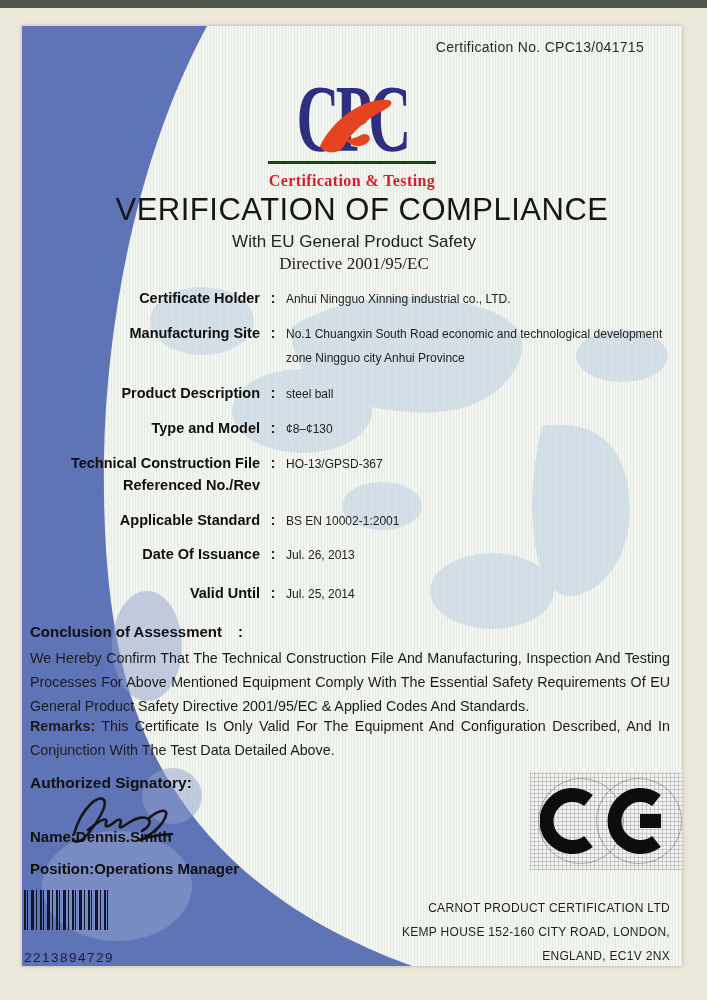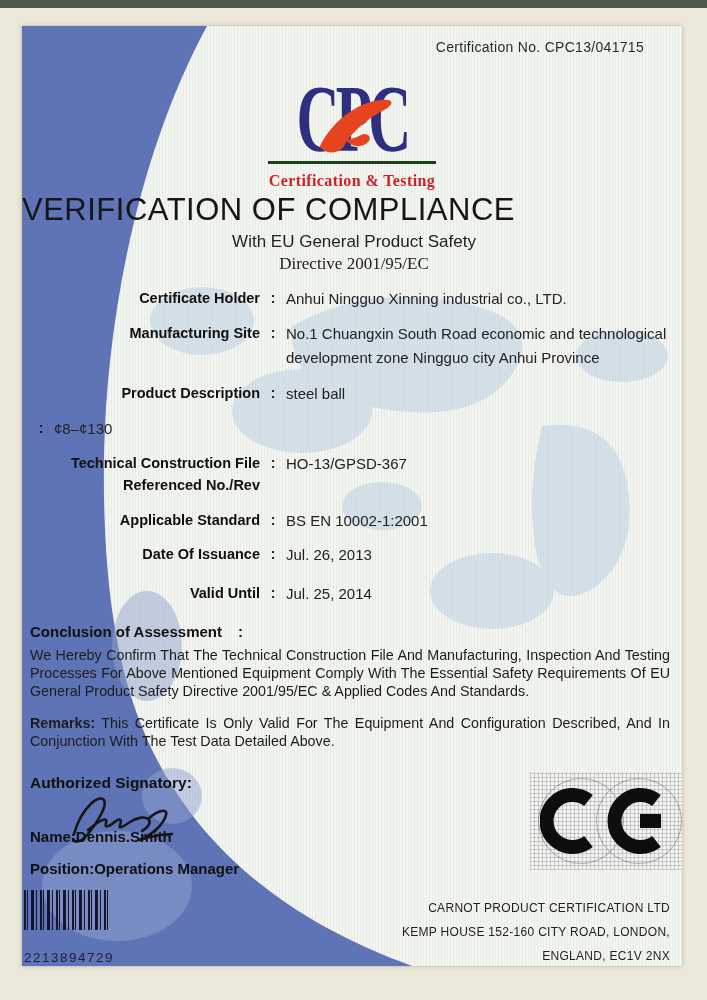--- a/index.html
+++ b/index.html
@@ -26,32 +26,32 @@
   .logo-text{
     font-family:"Liberation Serif", serif;font-weight:bold;font-size:96px;line-height:78px;
     color:#2f2f80;letter-spacing:-6px;transform:scaleX(.62);transform-origin:center;
   }
   .logo-swoosh{position:absolute;left:38px;top:4px;width:130px;height:74px;}
   .logo-line{width:168px;height:3px;background:#1b421b;margin:3px auto 4px auto;}
   .logo-tagline{
     font-family:"Liberation Serif", serif;font-weight:bold;font-size:16px;color:#d22027;letter-spacing:.4px;margin-top:8px;
   }
 
-  .title{position:absolute;top:166px;left:0;width:664px;font-size:31px;letter-spacing:.5px;color:#161616;}
+  .title{position:absolute;top:166px;left:0;width:664px;text-align:center;font-size:31px;letter-spacing:.5px;color:#161616;padding-left:8px;}
   .subtitle{position:absolute;left:0;width:664px;text-align:center;font-size:17px;color:#222;}
   .s1{top:206px;} .s2{top:228px;font-family:Liberation Serif, serif;}
 
   .row{position:absolute;left:6px;right:10px;display:flex;align-items:flex-start;}
   .row .lbl{width:232px;text-align:right;font-weight:bold;font-size:14.5px;line-height:22px;color:#101010;}
   .row .col{width:26px;text-align:center;font-weight:bold;font-size:14px;line-height:22px;}
-  .row .val{flex:1;font-size:15px;line-height:24px;color:#222;}
+  .row .val{flex:1;font-size:12px;line-height:24px;color:#222;}
 
   .concl-label{position:absolute;top:597px;left:8px;font-size:15px;font-weight:bold;color:#101010;}
   .concl-colon{display:inline-block;margin-left:16px;font-weight:bold;}
-  .paragraph{position:absolute;left:8px;right:12px;font-size:14.3px;line-height:18px;text-align:justify;color:#1c1c1c;}
+  .paragraph{position:absolute;left:8px;right:12px;font-size:14.3px;line-height:24px;text-align:justify;color:#1c1c1c;}
   .concl-text{top:620px;}
   .remarks{top:688px;}
   .remarks b{font-weight:bold;}
 
   .auth{position:absolute;top:748px;left:8px;font-size:15.5px;font-weight:bold;color:#101010;}
   .signature{position:absolute;left:30px;top:764px;width:150px;height:58px;}
   .sig-name{position:absolute;top:802px;left:8px;font-size:15px;font-weight:bold;color:#101010;}
   .sig-pos{position:absolute;top:834px;left:8px;font-size:15px;font-weight:bold;color:#101010;}
 
   .ce{
@@ -132,20 +132,21 @@
       <div class="val">No.1 Chuangxin South Road economic and technological development zone Ningguo city Anhui Province</div>
     </div>
 
     <div class="row" style="top:356px">
       <div class="lbl">Product Description</div>
       <div class="col">:</div>
       <div class="val">steel ball</div>
     </div>
 
     <div class="row" style="top:391px">
+      <div class="lbl">Type and Model</div>
       <div class="col">:</div>
       <div class="val">¢8–¢130</div>
     </div>
 
     <div class="row" style="top:426px">
       <div class="lbl">
         <div>Technical Construction File</div>
         <div>Referenced No./Rev</div>
       </div>
       <div class="col">:</div>

